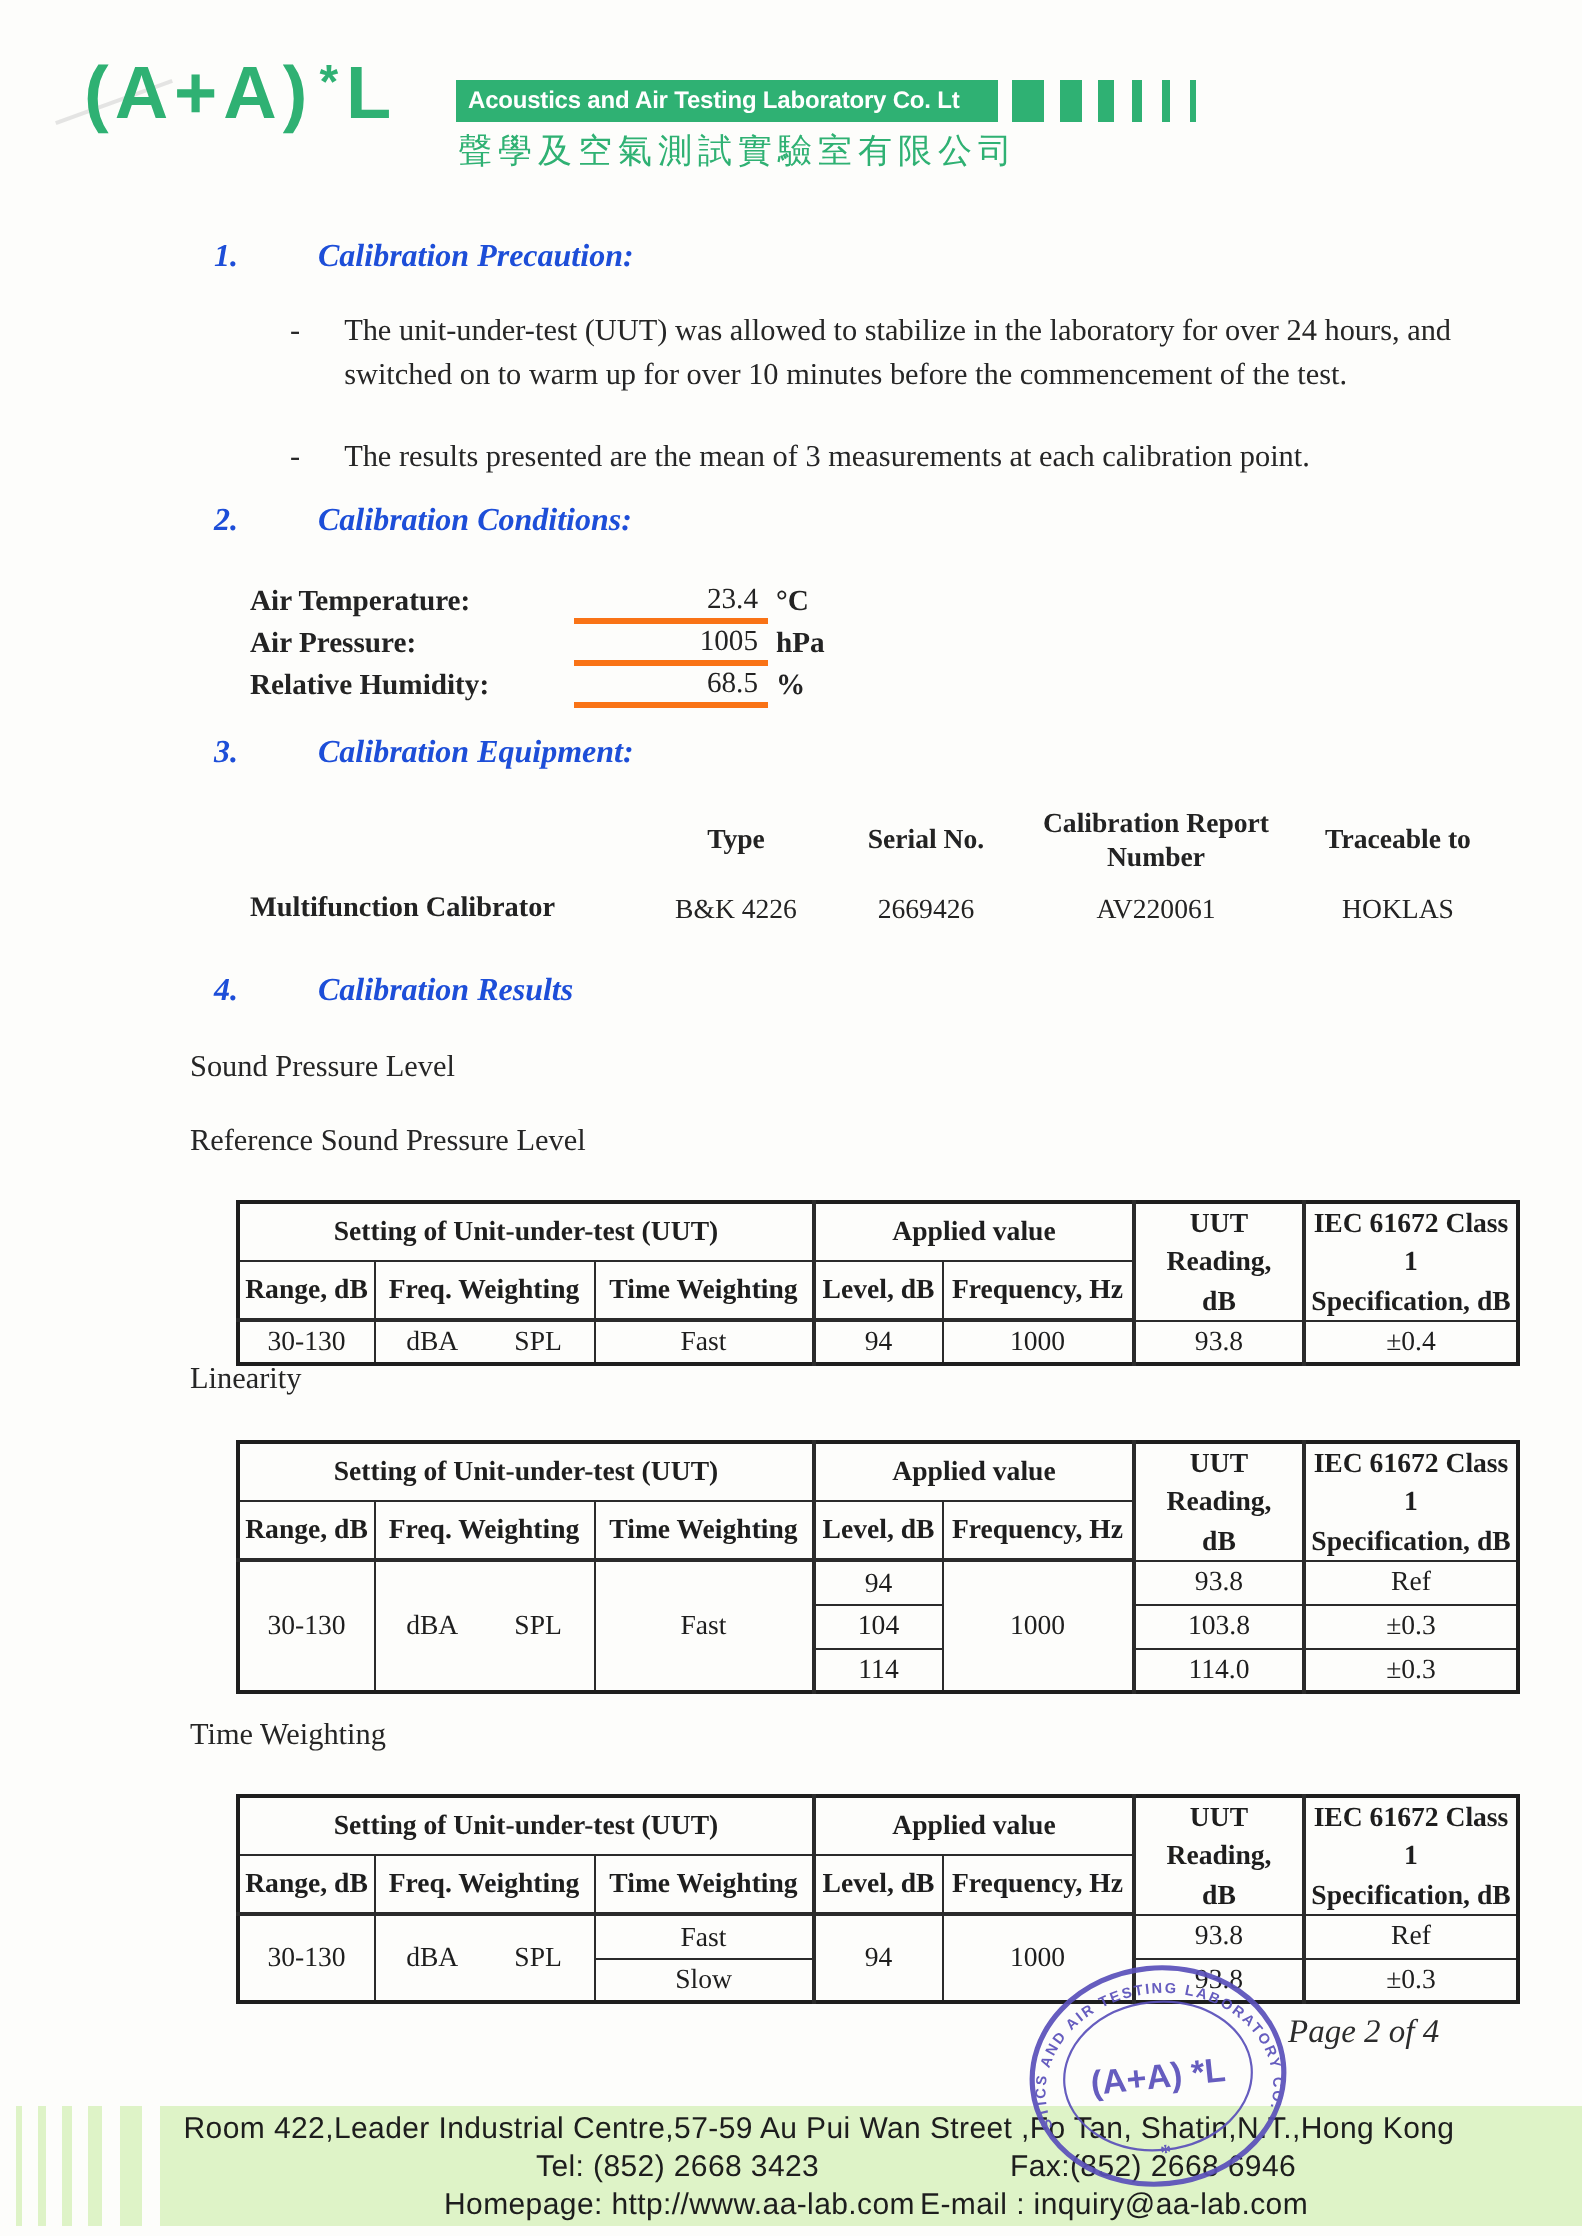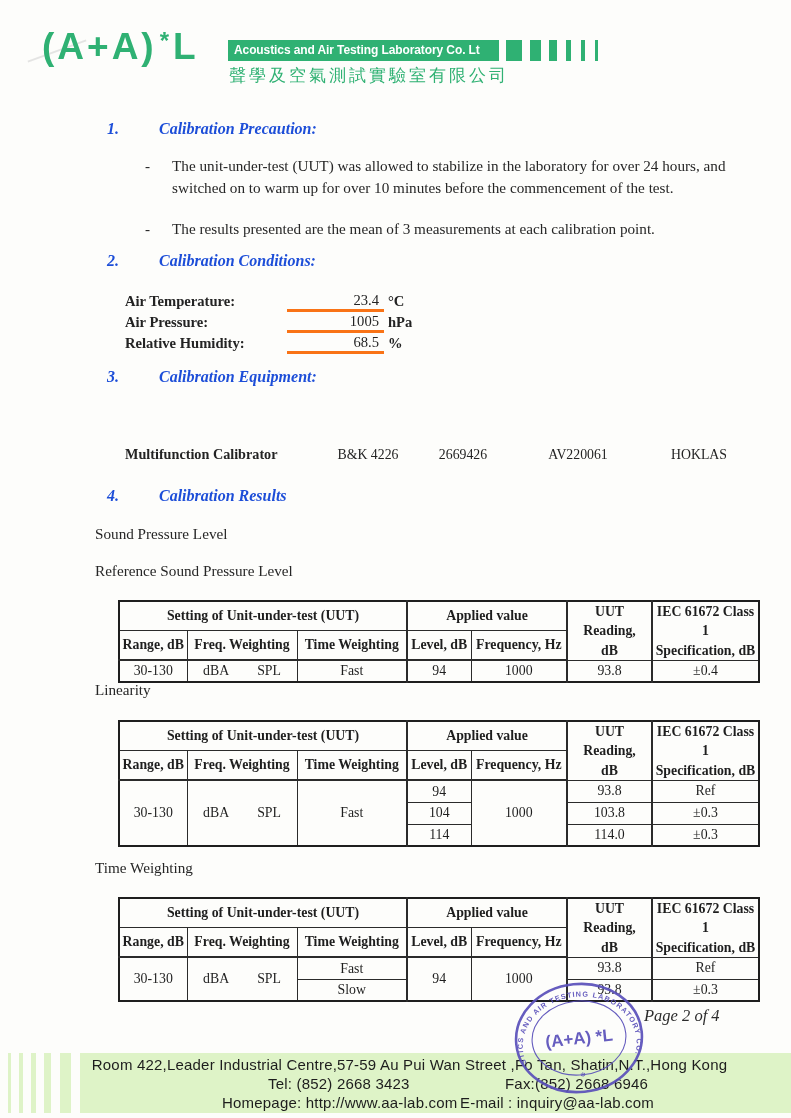--- a/index.html
+++ b/index.html
@@ -140,20 +140,26 @@
     <div class="cond-row">
       <span class="cond-label">Relative Humidity:</span>
       <span class="cond-line"><span>68.5</span></span>
       <span class="cond-unit">%</span>
     </div>
   </div>
 
   <div class="abs sec" style="top:368px">
     <span class="num">3.</span><span>Calibration Equipment:</span>
   </div>
+  <div class="abs equip-head">
+    <span>Type</span>
+    <span>Serial No.</span>
+    <span>Calibration Report Number</span>
+    <span>Traceable to</span>
+  </div>
   <div class="abs equip-name">Multifunction Calibrator</div>
   <div class="abs equip-vals">
     <span>B&amp;K 4226</span>
     <span>2669426</span>
     <span>AV220061</span>
     <span>HOKLAS</span>
   </div>
 
   <div class="abs sec" style="top:487px">
     <span class="num">4.</span><span>Calibration Results</span>

